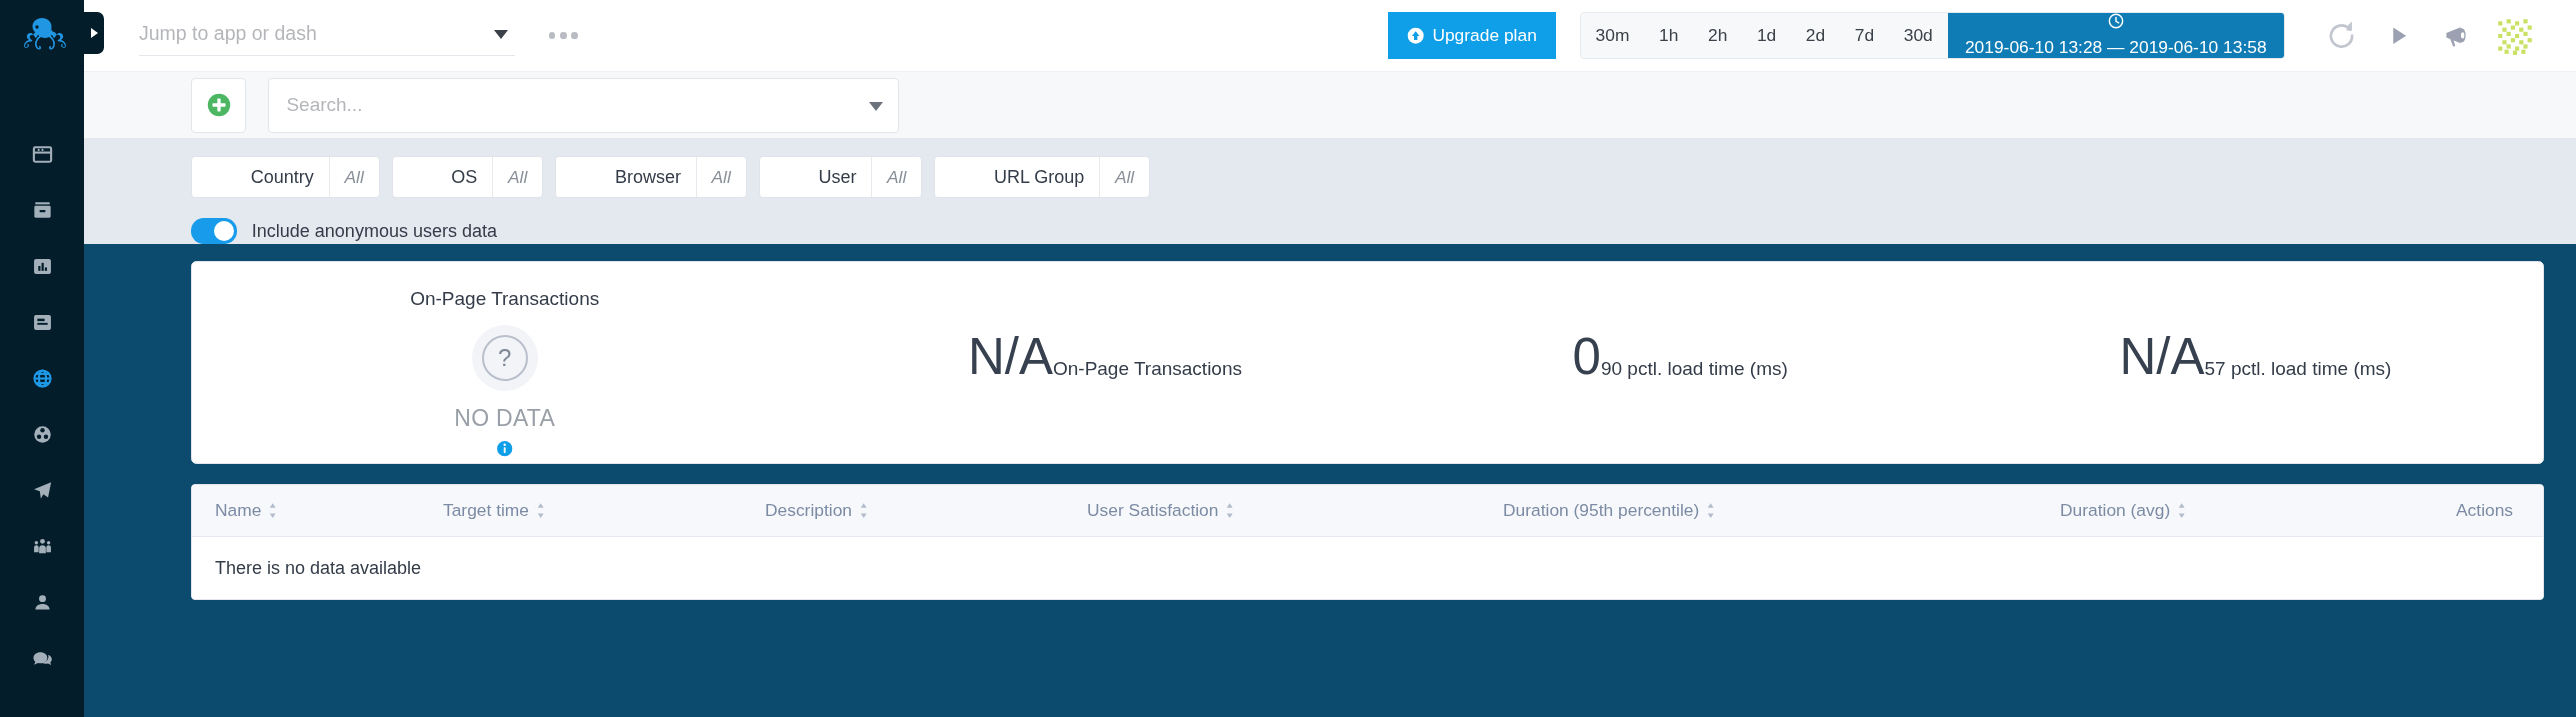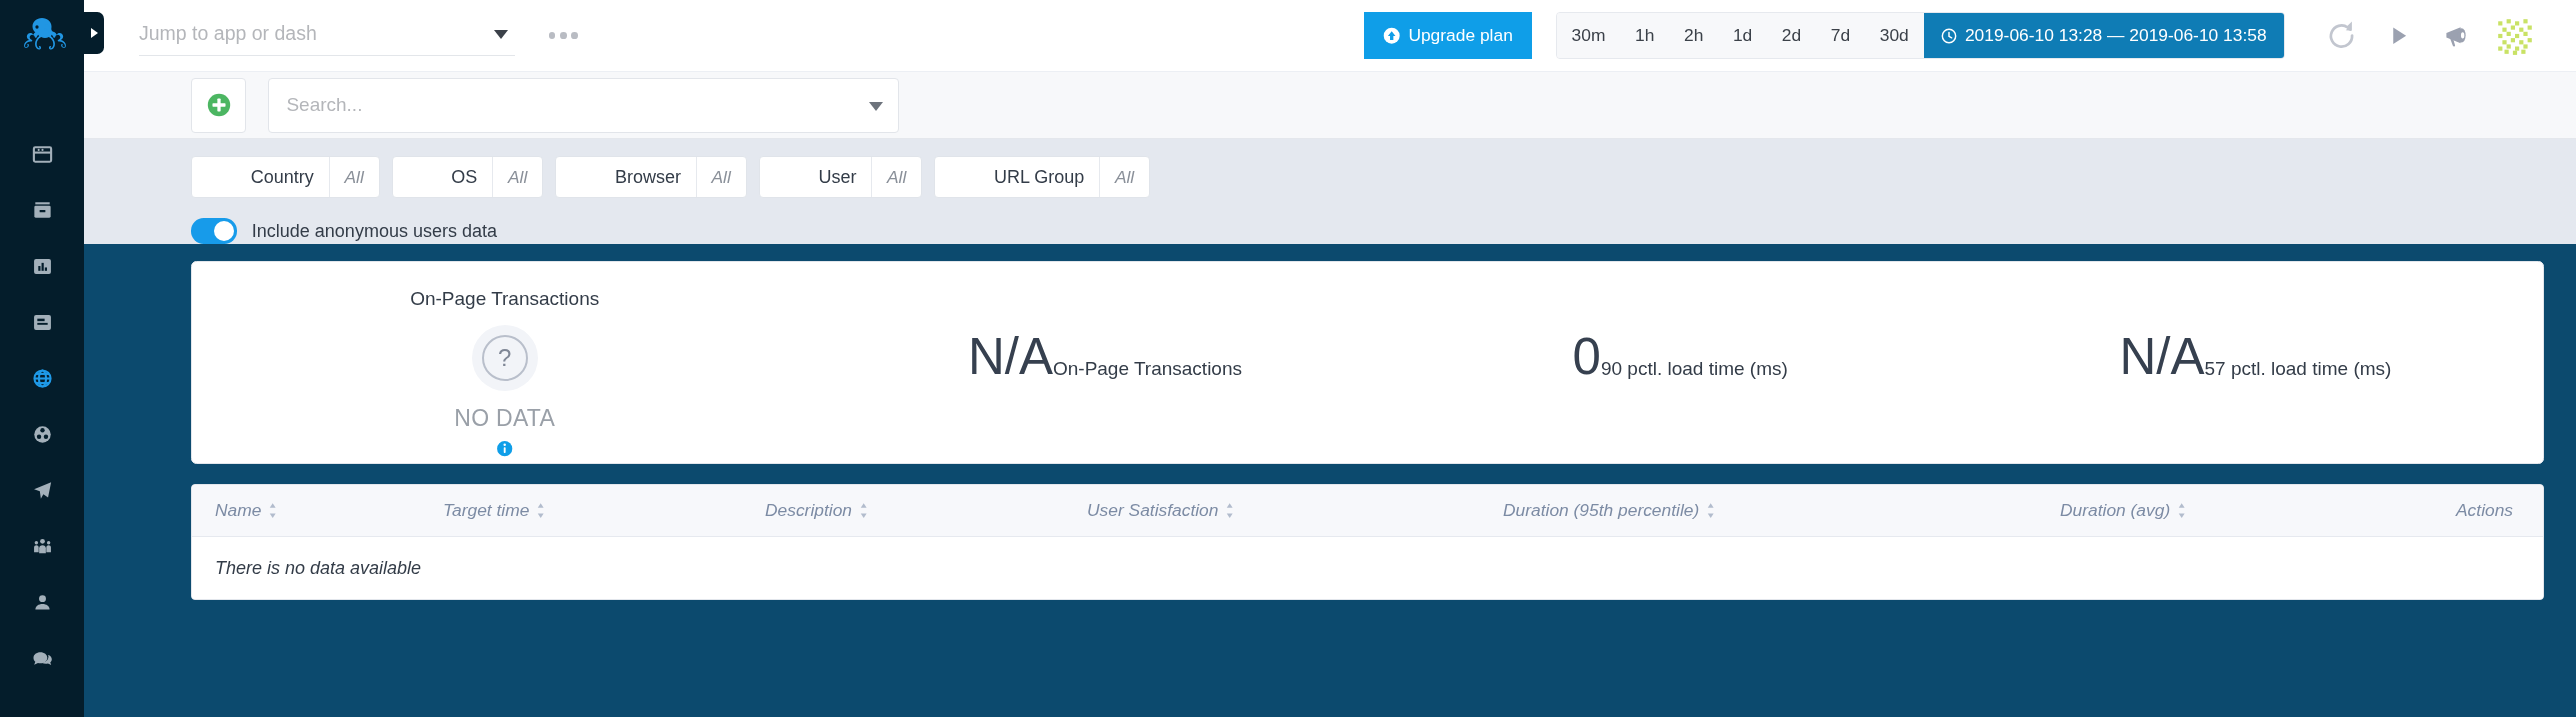--- a/index.html
+++ b/index.html
@@ -137,20 +137,21 @@
     white-space: nowrap;
   }
   .time-range {
     display: flex; align-items: center; gap: 8px;
     background: #0f7cb5;
     color: #ffffff;
     padding: 0 17.4px;
     font-size: 17.4px;
     cursor: pointer;
     white-space: nowrap;
+    flex-direction: column;
   }
   .time-range .clock { width: 16px; height: 16px; flex: 0 0 16px; }
 
   .icon-btn {
     width: 58px; height: 58px;
     display: flex; align-items: center; justify-content: center;
     cursor: pointer;
   }
   .icon-btn svg { display: block; }
   .avatar-pattern { width: 42px; height: 42px; display: block; cursor: pointer; }
@@ -293,21 +294,20 @@
   .stat-lbl { font-size: 19px; color: #333c48; margin-top: 24px; }
 
   
   .tablecard {
     margin: 20px 32px 0 107px;
     background: #ffffff;
     border: 0.7px solid #e2e6ec;
     border-radius: 4px;
     overflow: hidden;
     flex: 0 0 auto;
-    font-style: italic;
   }
   .thead {
     display: flex;
     background: #f7f8fb;
     height: 52px;
     align-items: center;
     border-bottom: 0.7px solid #e6e9ef;
   }
   .th {
     font-size: 17.4px;

